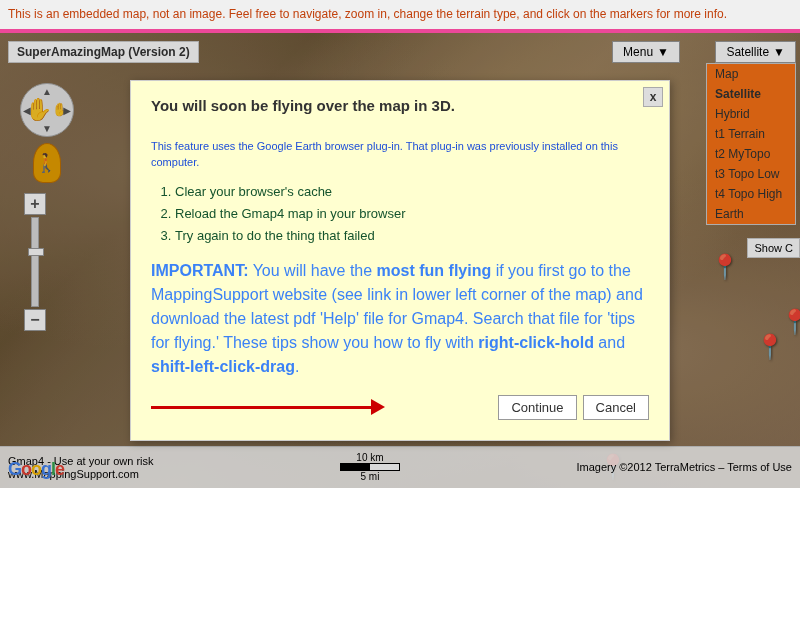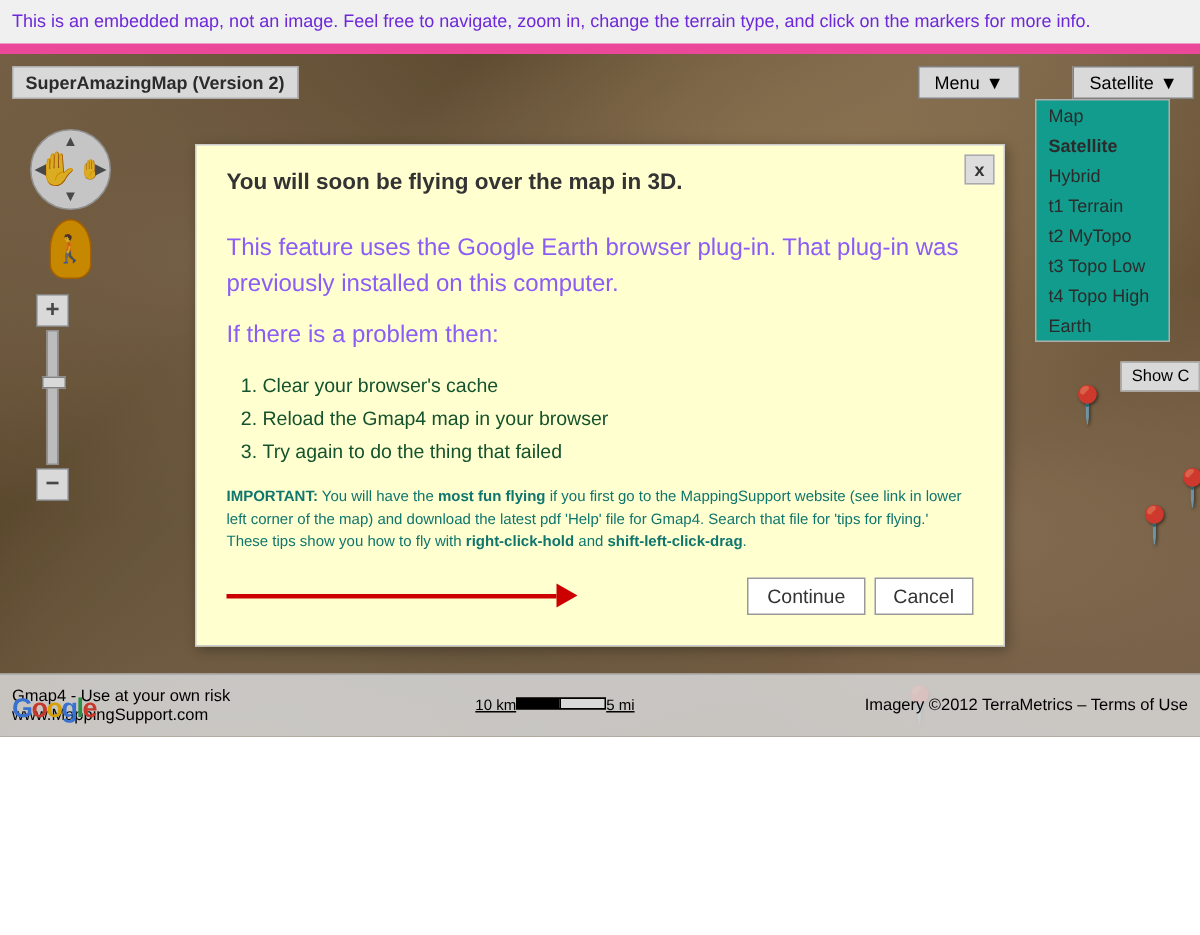--- a/index.html
+++ b/index.html
@@ -1,24 +1,24 @@
 <!DOCTYPE html>
 <html><head>
   <meta charset="utf-8">
   <style>
     * { margin: 0; padding: 0; box-sizing: border-box; }
     body { width: 800px; height: 623px; overflow: hidden; font-family: Arial, sans-serif; font-size: 13px; }
 
     
     #top-bar {
       background: #f0f0f0;
-      border-bottom: 7px solid #ec4899;
+      border-bottom: 4px solid #ec4899;
       padding: 6px 8px;
       font-size: 12px;
-      color: #6d28d9;
+      color: #c2410c;
       line-height: 1.4;
     }
 
     
     #map-container {
       position: relative;
       width: 800px;
       height: 455px;
       overflow: hidden;
       background: #6b6b5a;
@@ -83,22 +83,22 @@
       cursor: pointer;
       display: flex;
       align-items: center;
       gap: 4px;
     }
 
     
     #map-type-menu {
       position: absolute;
       top: 30px;
-      right: 20px;
-      background: #14b8a6;
+      right: 4px;
+      background: #f97316;
       border: 1px solid #ccc;
       min-width: 90px;
       font-size: 12px;
       z-index: 10;
     }
 
     #map-type-menu .menu-item {
       padding: 3px 8px;
       cursor: pointer;
       white-space: nowrap;
@@ -256,24 +256,23 @@
       justify-content: space-between;
     }
 
     #bottom-right {
       text-align: right;
       font-size: 11px;
     }
 
     #scale-bar {
       display: flex;
-      flex-direction: row;
-      align-items: flex-start;
+      flex-direction: column;
+      align-items: center;
       margin-left: 10px;
-      text-decoration: underline;
     }
 
     .scale-line {
       height: 8px;
       background: black;
       border: 1px solid black;
       position: relative;
     }
 
     .scale-line::before, .scale-line::after {
@@ -336,40 +335,40 @@
     }
 
     #modal h2 {
       font-size: 15px;
       font-weight: bold;
       margin-bottom: 24px;
       color: #333;
     }
 
     #modal p {
-      font-size: 16px;
-      color: #8b5cf6;
+      font-size: 11px;
+      color: #1d4ed8;
       line-height: 1.5;
       margin-bottom: 10px;
     }
 
     #modal ol {
       margin-left: 24px;
       margin-bottom: 12px;
     }
 
     #modal ol li {
       font-size: 13px;
       color: #14532d;
       line-height: 1.7;
     }
 
     #modal .important-text {
-      font-size: 10px;
-      color: #0f766e;
+      font-size: 16px;
+      color: #3b82f6;
       line-height: 1.5;
       margin-bottom: 16px;
     }
 
     .bold { font-weight: bold; }
 
     
     #modal-footer {
       display: flex;
       align-items: center;
@@ -518,21 +517,20 @@
   <div id="modal-overlay">
     <div id="modal">
       <div id="modal-close">
         <span>x</span>
       </div>
 
       <h2>You will soon be flying over the map in 3D.</h2>
 
       <p>This feature uses the Google Earth browser plug-in. That plug-in was previously installed on this computer.</p>
 
-      <p>If there is a problem then:</p>
       <ol>
         <li>Clear your browser's cache</li>
         <li>Reload the Gmap4 map in your browser</li>
         <li>Try again to do the thing that failed</li>
       </ol>
 
       <p class="important-text">
         <span class="bold">IMPORTANT:</span><span> You will have the </span><span class="bold">most fun flying</span><span> if you first go to the MappingSupport website (see link in lower left corner of the map) and download the latest pdf 'Help' file for Gmap4. Search that file for 'tips for flying.' These tips show you how to fly with </span><span class="bold">right-click-hold</span><span> and </span><span class="bold">shift-left-click-drag</span><span>.</span>
       </p>
 

